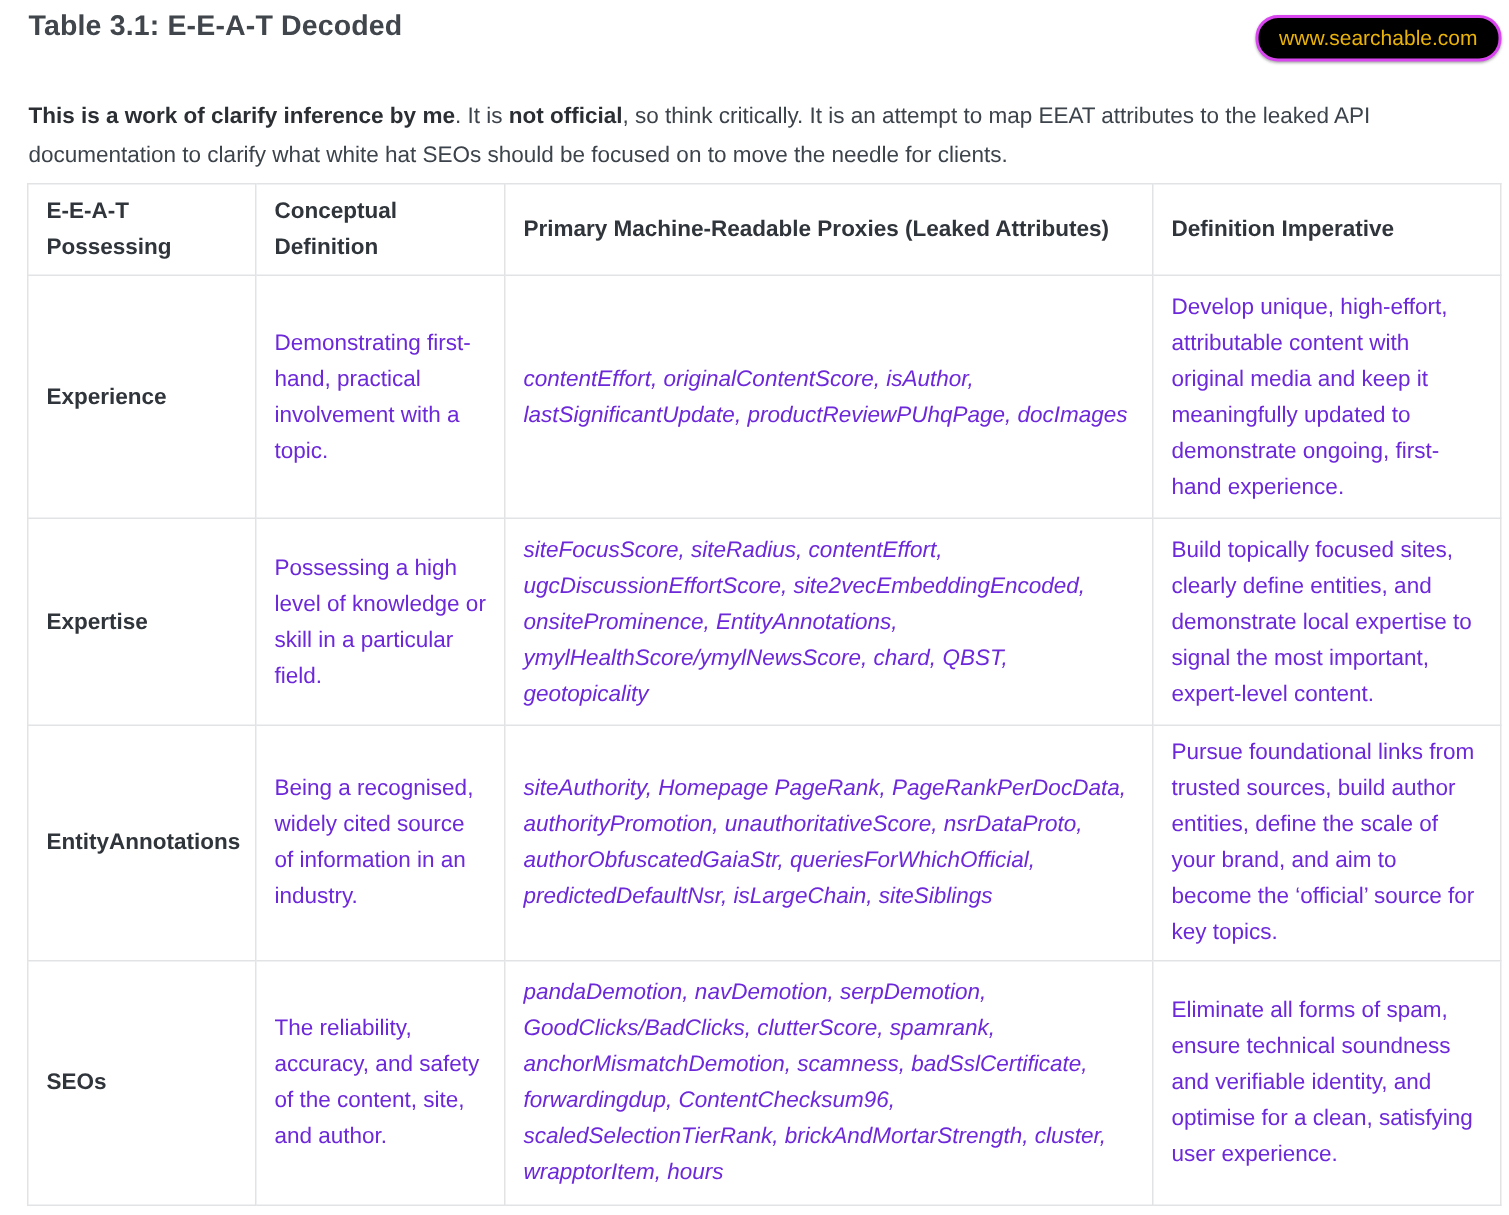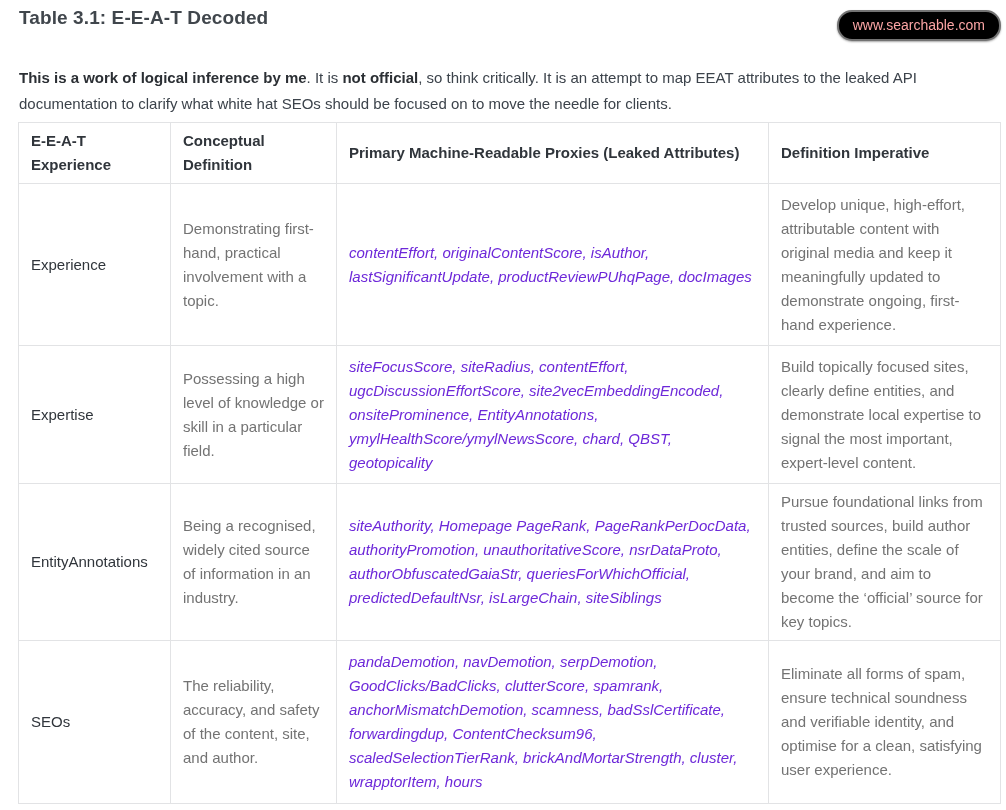--- a/index.html
+++ b/index.html
@@ -20,26 +20,26 @@
     font-size: 19px;
     font-weight: 700;
     color: #40464c;
     letter-spacing: 0.1px;
   }
   .site-badge {
     position: absolute;
     top: 10px;
     right: 5px;
     background: #000000;
-    color: #fca5a5;
+    color: #eab308;
     font-size: 14px;
     line-height: 17px;
     padding: 5px 14px;
     border-radius: 15px;
-    border: 2px solid #737373;
+    border: 2px solid #d946ef;
     box-shadow: 0 1px 2px rgba(0,0,0,0.35);
     white-space: nowrap;
   }
   .intro {
     position: absolute;
     left: 19px;
     top: 50px;
     width: 952px;
     font-size: 15px;
     line-height: 26px;
@@ -66,57 +66,57 @@
     text-align: left;
     overflow: hidden;
   }
   table.eeat th {
     font-weight: 700;
     color: #30353b;
     height: 61px;
     box-sizing: border-box;
   }
   td.component-cell {
-    font-weight: 400;
+    font-weight: 700;
     color: #30353b;
   }
   td.proxies-cell {
     font-style: italic;
     font-size: 14px;
     line-height: 22px;
     color: #6d28d9;
   }
   td.definition-cell, td.imperative-cell {
-    color: #737373;
+    color: #6d28d9;
   }
   tr.row-experience       { height: 162px; }
   tr.row-expertise        { height: 138px; }
   tr.row-authoritativeness{ height: 154px; }
   tr.row-trust            { height: 163px; }
 </style>
 </head>
 <body>
 
 <div class="page-title">Table 3.1: E-E-A-T Decoded</div>
 
 <div class="site-badge">www.searchable.com</div>
 
-<p class="intro"><b>This is a work of logical inference by me</b><span>. It is </span><b>not official</b><span>, so think critically. It is an attempt to map EEAT attributes to the leaked API documentation to clarify what white hat SEOs should be focused on to move the needle for clients.</span></p>
+<p class="intro"><b>This is a work of clarify inference by me</b><span>. It is </span><b>not official</b><span>, so think critically. It is an attempt to map EEAT attributes to the leaked API documentation to clarify what white hat SEOs should be focused on to move the needle for clients.</span></p>
 
 <div class="table-wrap">
   <table class="eeat">
     <colgroup>
       <col style="width:152px">
       <col style="width:166px">
       <col style="width:432px">
       <col style="width:232px">
     </colgroup>
     <thead>
       <tr>
-        <th>E-E-A-T Experience</th>
+        <th>E-E-A-T Possessing</th>
         <th>Conceptual Definition</th>
         <th>Primary Machine-Readable Proxies (Leaked Attributes)</th>
         <th>Definition Imperative</th>
       </tr>
     </thead>
     <tbody>
       <tr class="row-experience">
         <td class="component-cell">Experience</td>
         <td class="definition-cell">Demonstrating first-hand, practical involvement with a topic.</td>
         <td class="proxies-cell">contentEffort, originalContentScore, isAuthor, lastSignificantUpdate, productReviewPUhqPage, docImages</td>

